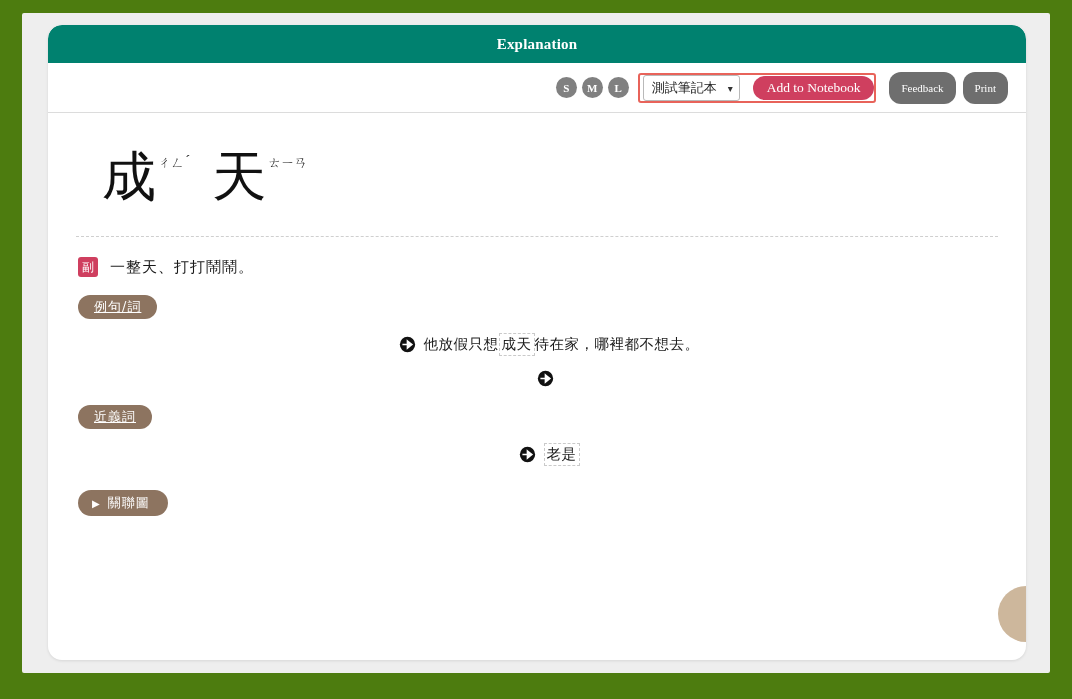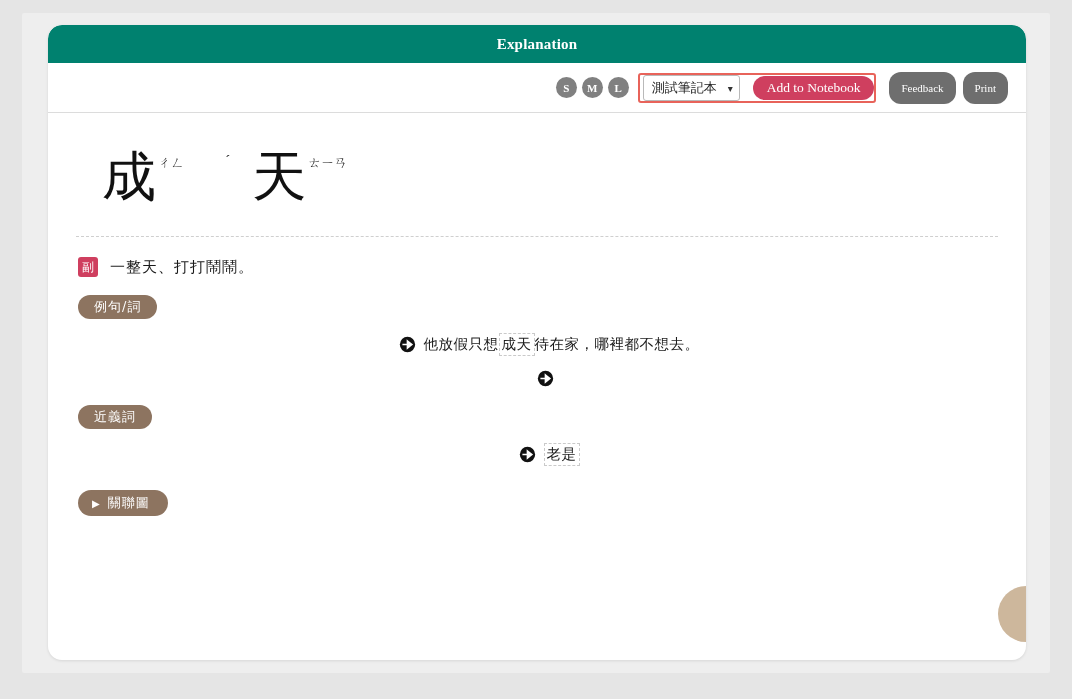--- a/index.html
+++ b/index.html
@@ -14,21 +14,21 @@
     overflow: hidden;
     font-family: "Liberation Serif", "DejaVu Serif", serif;
   }
 
   
   #viewport {
     position: absolute;
     left: 0; top: 0;
     width: 1072px;
     height: 699px;
-    background: #e5e5e5;
+    background: #4d7c0f;
   }
   #page-bg {
     position: absolute;
     left: 22px;
     top: 13px;
     width: 1028px;
     height: 660px;
     background: #eeeeee;
     border-radius: 2px;
   }
@@ -207,21 +207,20 @@
     margin-top: 8px;
     font-size: 13px;
     line-height: 13px;
     color: #111111;
     font-family: "DejaVu Sans", "Liberation Sans", sans-serif;
   }
   .zhuyin-stack {
     position: relative;
     display: flex;
     align-items: flex-end;
-    gap: 40px;
   }
   .tone-mark {
     font-size: 15px;
     margin-left: 1px;
     margin-top: -2px;
     color: #111111;
   }
 
   
   #pinyin {
@@ -277,20 +276,21 @@
     color: #ffffff;
     font-size: 13px;
     border-radius: 13px;
     height: 24px;
     padding: 0 16px;
     margin-top: 18px;
     margin-left: 2px;
     font-family: "DejaVu Serif", "Liberation Serif", serif;
     letter-spacing: 1px;
     cursor: default;
+    text-decoration: underline;
   }
 
   
   .ex-item {
     display: flex;
     align-items: center;
     margin-top: 14px;
     margin-left: 24px;
     justify-content: center;
   }

